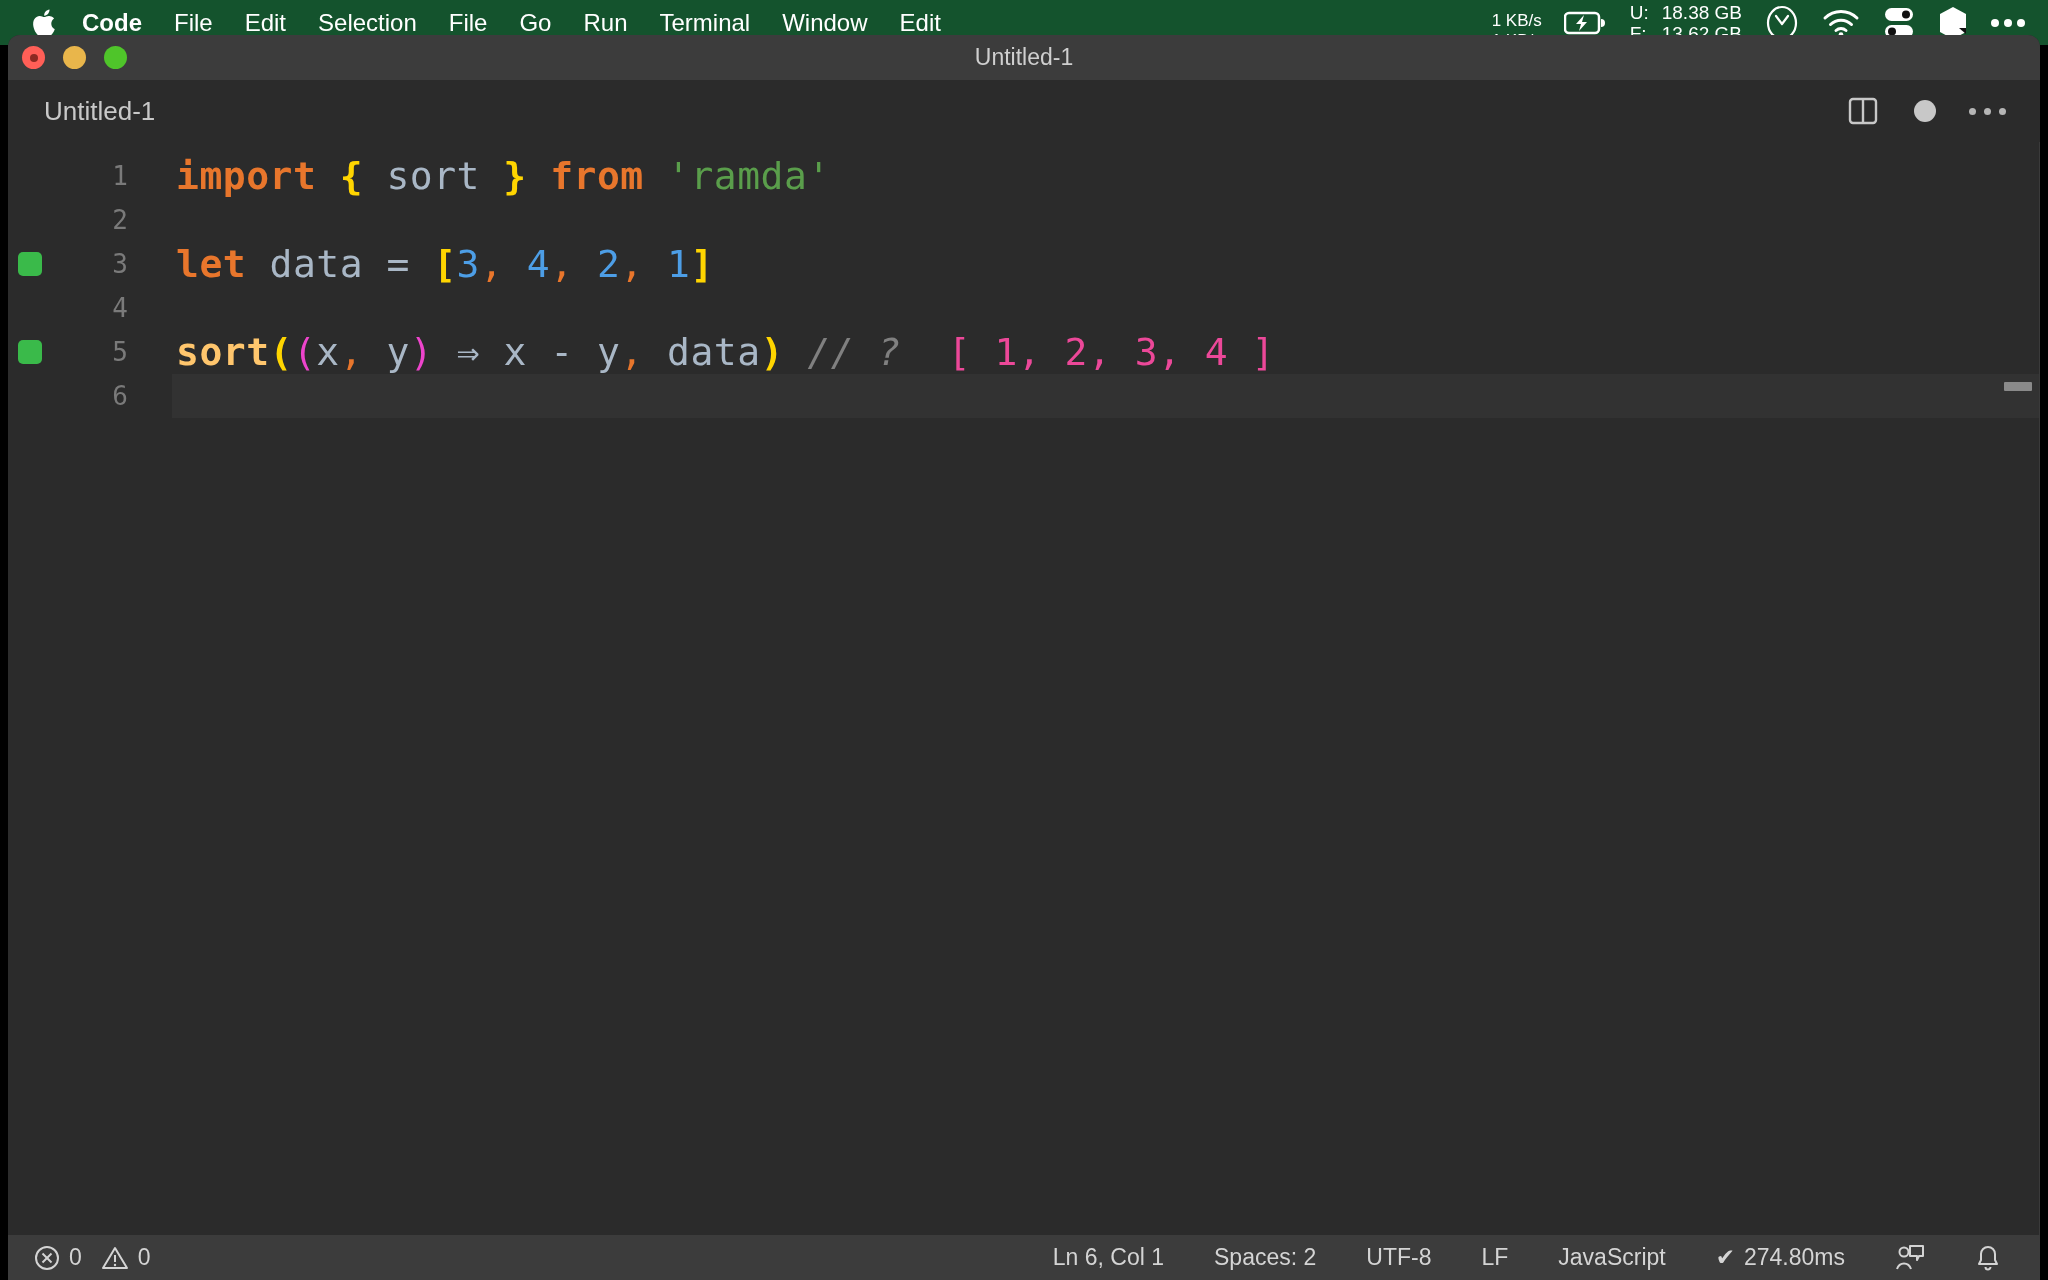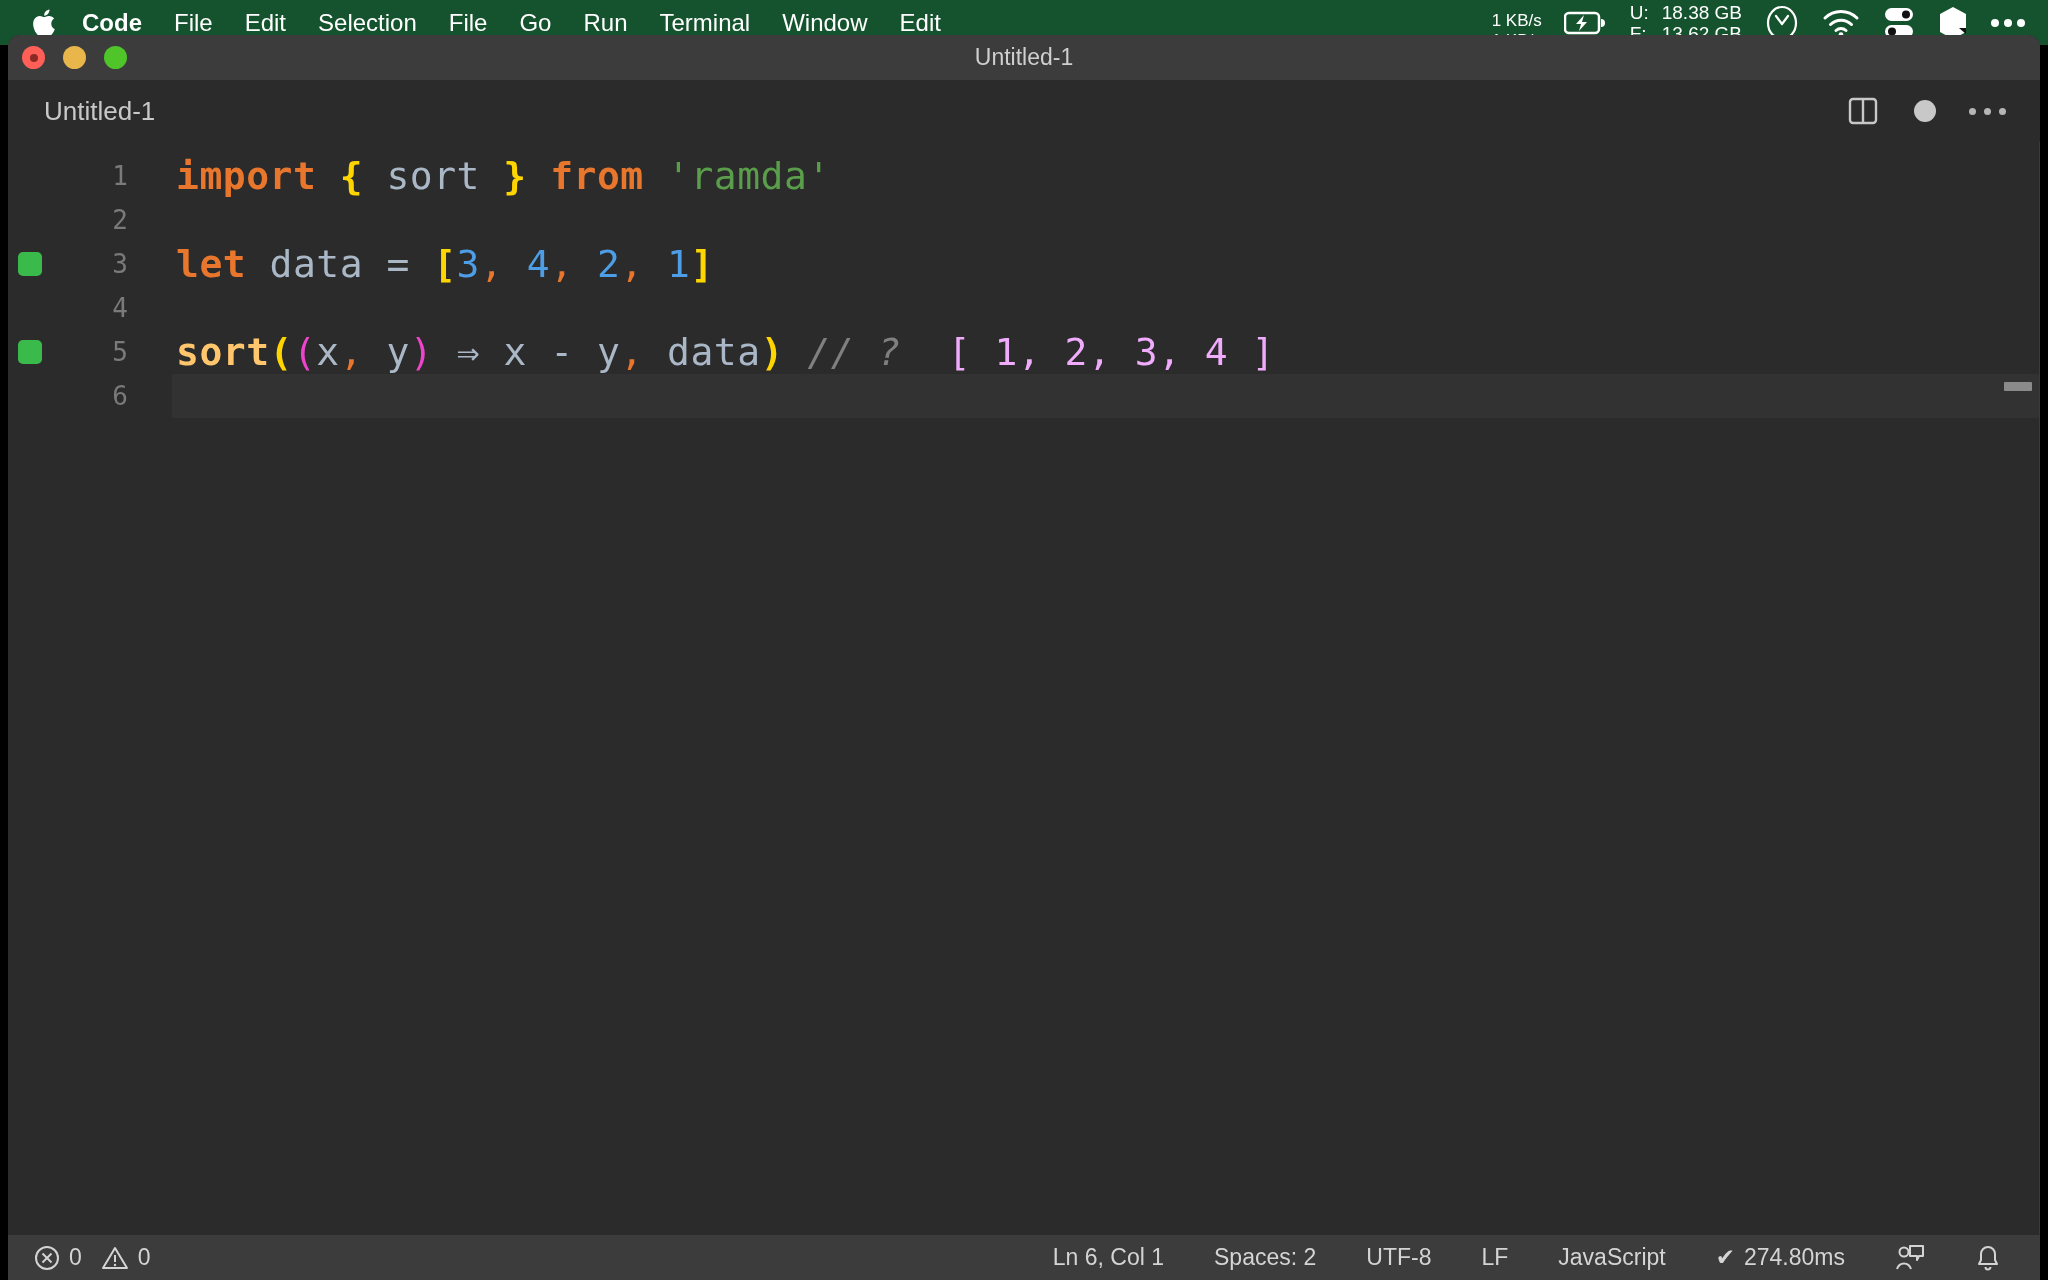--- a/index.html
+++ b/index.html
@@ -125,21 +125,21 @@
   .tk-keyword{ color:#e8762c; font-weight:bold; }
   .tk-brace{ color:#ffd500; font-weight:bold; }
   .tk-ident{ color:#a9b7c6; }
   .tk-string{ color:#5a9e4b; }
   .tk-num{ color:#4d9ee6; }
   .tk-comma{ color:#e8762c; }
   .tk-op{ color:#a9b7c6; }
   .tk-fn{ color:#ffc66d; font-weight:bold; }
   .tk-paren-m{ color:#ee44cc; }
   .tk-comment{ color:#808080; font-style:italic; }
-  .tk-result{ color:#f0abfc; }
+  .tk-result{ color:#ec4899; }
 
   .scroll-mark{
     position:absolute; right:8px; top:240px;
     width:28px; height:9px; background:#8a8a8a; border-radius:1px;
   }
   .scroll-track{
     position:absolute; right:0px; top:0; width:1px; height:100%;
     background:#3a3a3a;
   }
 

